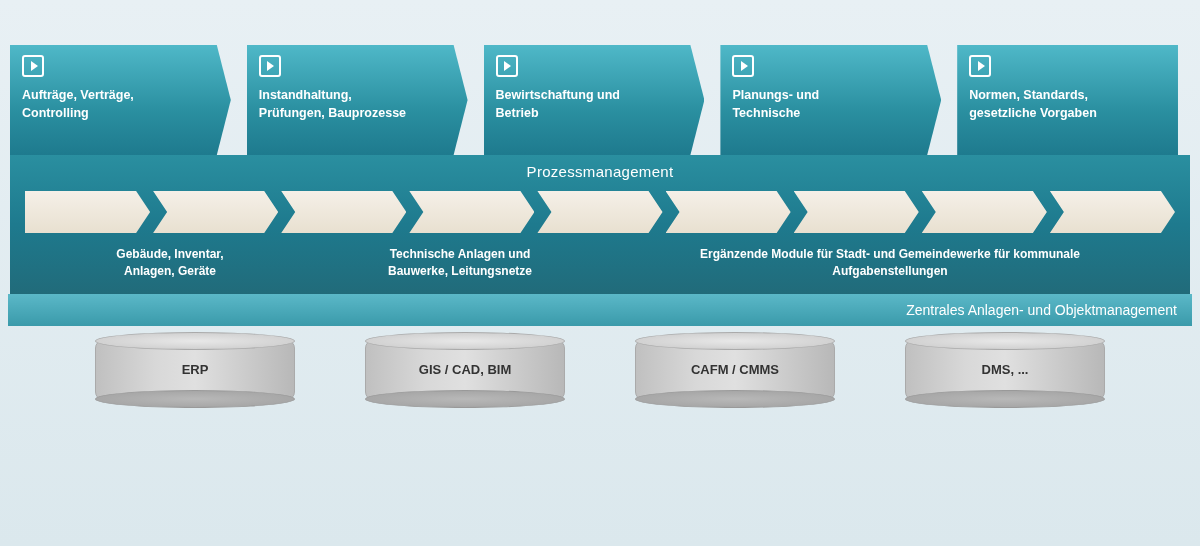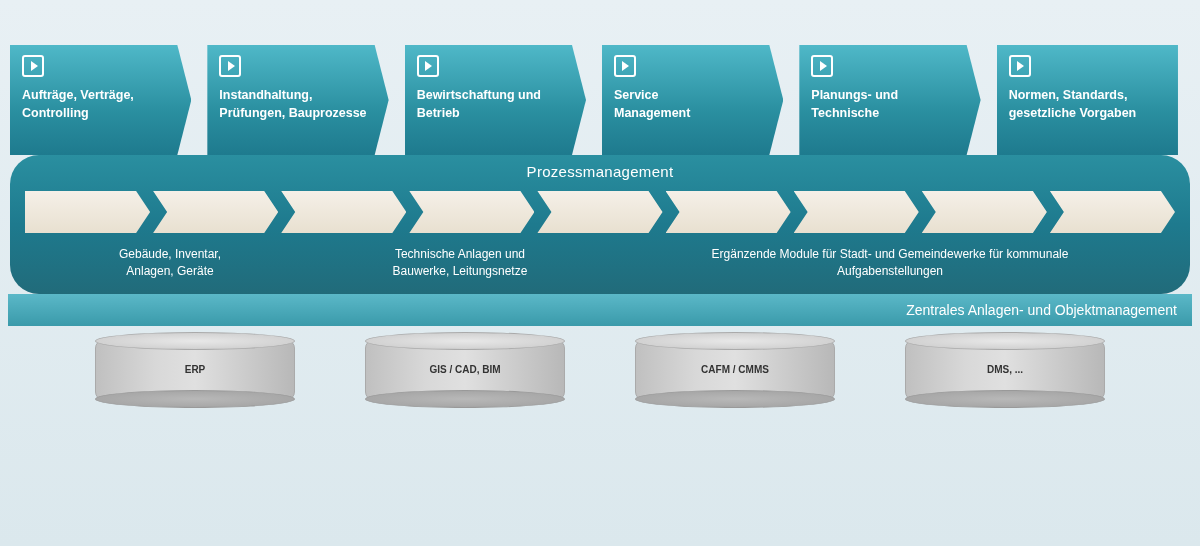--- a/index.html
+++ b/index.html
@@ -72,21 +72,20 @@
       line-height: 1.4;
       font-weight: 600;
     }
 
     
     .middle-section {
       background: linear-gradient(180deg, #2a8fa0 0%, #1e7a8e 50%, #216b7a 100%);
       margin: 0 10px;
       padding: 8px 15px 12px 15px;
       position: relative;
-      border-radius: 29px;
     }
 
     .prozess-label {
       text-align: center;
       color: white;
       font-size: 15px;
       font-weight: 500;
       margin-bottom: 8px;
       letter-spacing: 0.3px;
     }
@@ -114,20 +113,21 @@
       margin-right: 0;
     }
 
     
     .descriptions-row {
       display: flex;
       color: white;
       font-size: 12px;
       line-height: 1.4;
       padding: 2px 0;
+      font-weight: bold;
     }
     .desc-item {
       flex: 1;
       text-align: center;
       padding: 0 5px;
     }
     .desc-item.wide {
       flex: 2;
     }
 
@@ -146,21 +146,21 @@
     .cylinders-row {
       display: flex;
       gap: 0;
       padding: 12px 60px 0 60px;
       align-items: flex-start;
       justify-content: space-around;
       margin-top: 2px;
     }
 
     .cylinder-label {
-      font-size: 10px;
+      font-size: 13px;
       font-weight: 600;
       color: #333;
       position: absolute;
       z-index: 3;
     }
 
     .cylinder-wrapper {
       position: relative;
       display: flex;
       flex-direction: column;
@@ -215,25 +215,20 @@
       <div class="card-label" style="white-space:pre-line;">Instandhaltung,
 Prüfungen, Bauprozesse</div>
     </div>
     <div class="card">
       <div class="card-play-icon"></div>
       <div class="card-label" style="white-space:pre-line;">Bewirtschaftung und
 Betrieb</div>
     </div>
     <div class="card">
       <div class="card-play-icon"></div>
-      <div class="card-label" style="white-space:pre-line;">Service
-Management</div>
-    </div>
-    <div class="card">
-      <div class="card-play-icon"></div>
       <div class="card-label" style="white-space:pre-line;">Planungs- und
 Technische</div>
     </div>
     <div class="card">
       <div class="card-play-icon"></div>
       <div class="card-label" style="white-space:pre-line;">Normen, Standards,
 gesetzliche Vorgaben</div>
     </div>
   </div>
 

